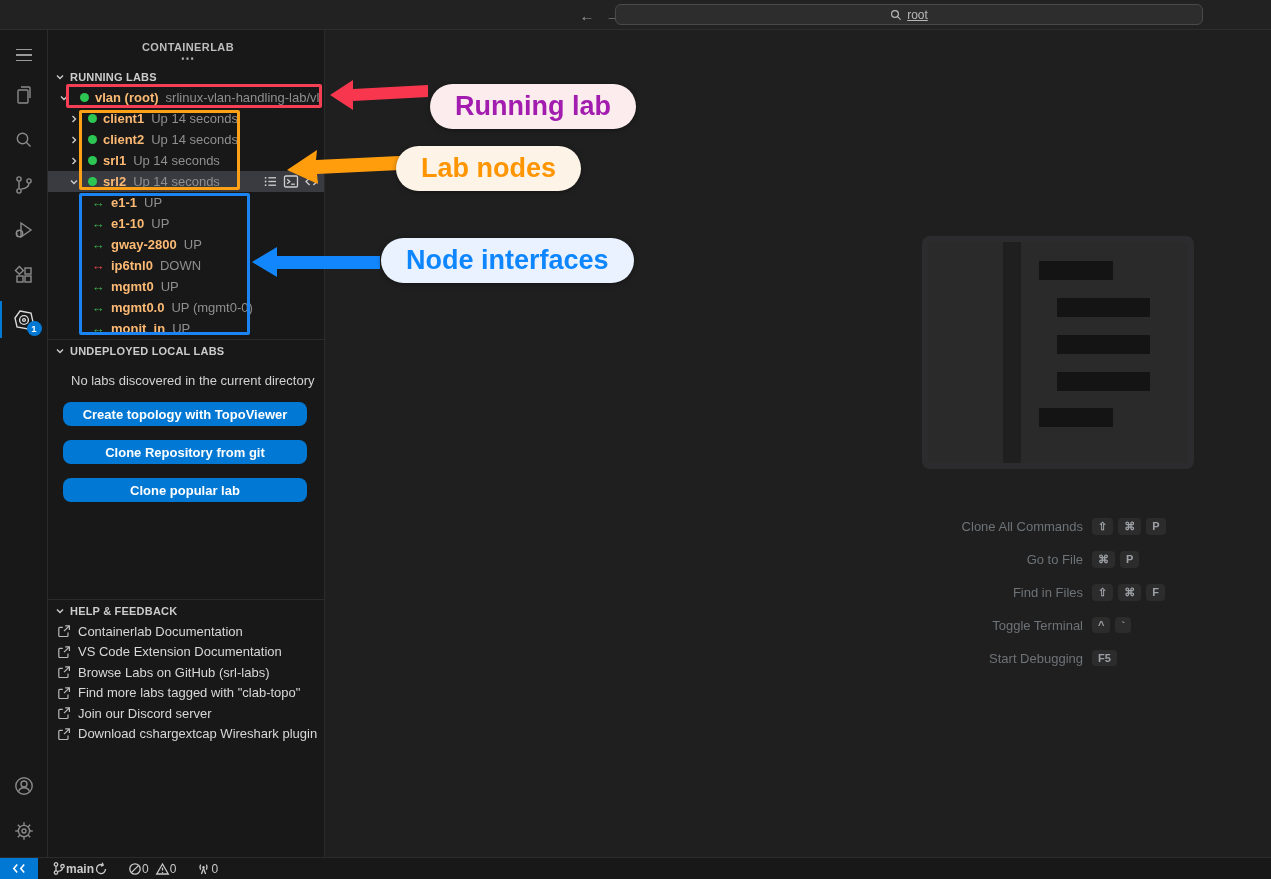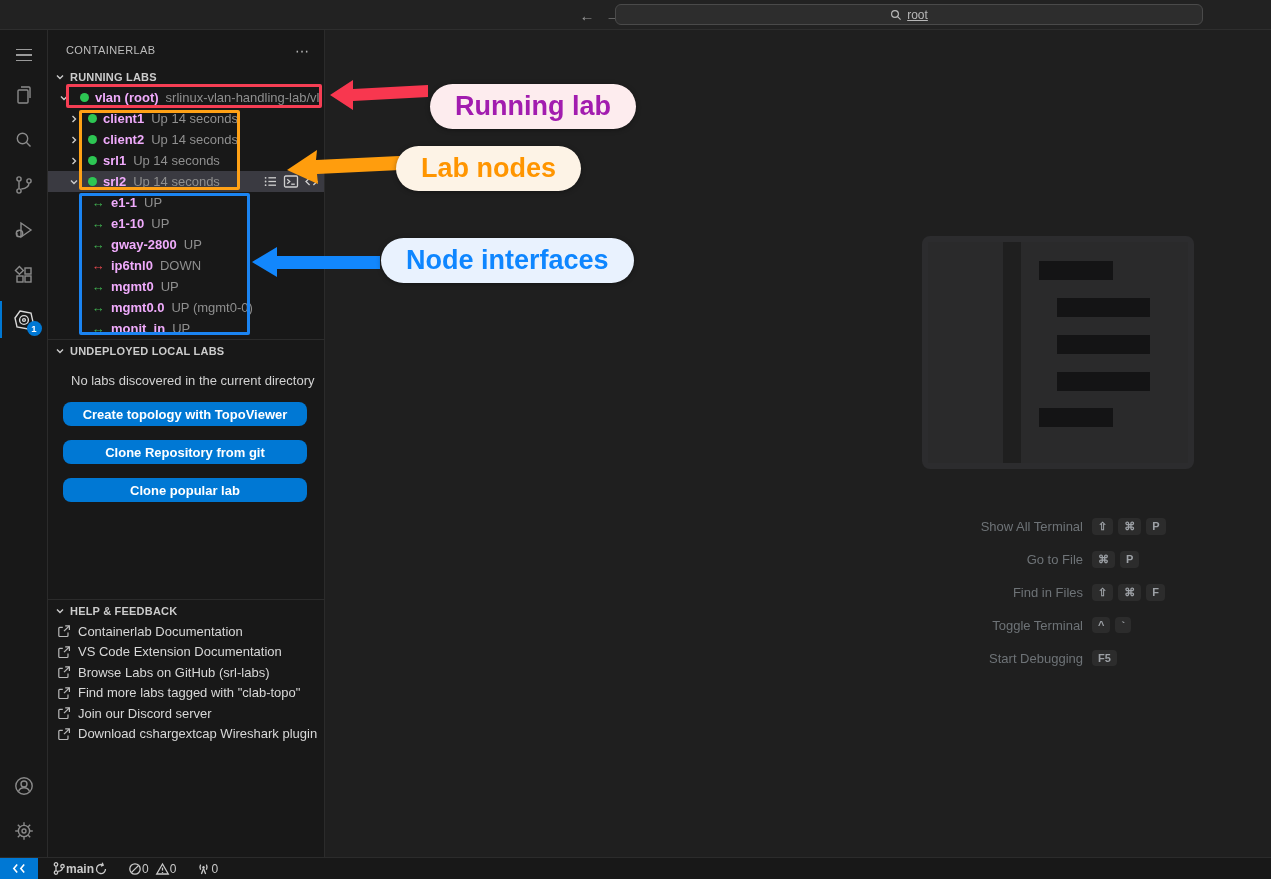--- a/index.html
+++ b/index.html
@@ -31,31 +31,31 @@
   .bars { display:flex; flex-direction:column; gap:4px; }
   .bars i { display:block; width:16px; height:1.6px; background:#9a9a9a; }
   .act-spacer { flex:1; }
   .badge { position:absolute; right:6px; bottom:6px; min-width:15px; height:15px; border-radius:50%;
     background:#0078d4; color:#fff; font-size:9.5px; font-weight:bold;
     display:flex; align-items:center; justify-content:center; }
 
   
   .sidebar { width:277px; flex:none; background:#181818; border-right:1px solid #2b2b2b;
     color:#cccccc; font-size:13px; position:relative; overflow:hidden; }
-  .side-title { height:26px; padding:11px 14px 0 18px; display:flex; align-items:flex-end; justify-content:space-between;
-    font-size:11px; font-weight:normal; color:#bdbdbd; letter-spacing:.4px; }
+  .side-title { height:26px; padding:11px 14px 0 18px; display:flex; align-items:center; justify-content:space-between;
+    font-size:11px; font-weight:bold; color:#bdbdbd; letter-spacing:.4px;flex-direction:column; }
   .more-dots { color:#b4b4b4; font-size:14px; letter-spacing:1px; line-height:10px; cursor:default; }
   .sec-header { height:20px; margin-top:11px; display:flex; align-items:center; gap:2px;
     font-size:11px; font-weight:bold; color:#cccccc; padding-left:4px; letter-spacing:.2px; }
   .sec-header.bordered { border-top:1px solid #2b2b2b; height:22px; margin-top:0; }
   .row { height:21px; display:flex; align-items:center; white-space:nowrap; }
   .row.selected { background:#3a3a41; }
   .twisty { width:16px; flex:none; display:flex; justify-content:center; }
   .dot { width:9px; height:9px; border-radius:50%; background:#2dc653; flex:none; }
-  .tree-name { font-weight:bold; color:#f0abfc; margin-left:6px; }
+  .tree-name { font-weight:bold; color:#fdba74; margin-left:6px; }
   .tree-desc { color:#8f8f8f; margin-left:7px; font-weight:normal; }
   .lab-row { padding-left:8px; }
   .lab-row .dot { margin-left:8px; }
   .node-row { padding-left:18px; }
   .node-row .dot { margin-left:6px; }
   .iface-row { padding-left:42px; }
   .iface-icon { width:16px; flex:none; text-align:center; font-weight:bold; font-size:13px; color:#3fae4f; }
   .iface-icon.down { color:#e3484e; }
   .iface-row .tree-name { margin-left:5px; }
   .row-actions { margin-left:auto; display:flex; align-items:center; gap:5px; padding-right:5px; }
@@ -406,21 +406,21 @@
         <div class="wm-right">
           <div class="wm-bar" style="left:18px; top:19px; width:74px;"></div>
           <div class="wm-bar" style="left:36px; top:56px; width:93px;"></div>
           <div class="wm-bar" style="left:36px; top:93px; width:93px;"></div>
           <div class="wm-bar" style="left:36px; top:130px; width:93px;"></div>
           <div class="wm-bar" style="left:18px; top:166px; width:74px;"></div>
         </div>
       </div>
       <div class="shortcuts">
         <div class="sc-row">
-          <span class="sc-label">Show All Terminal</span>
+          <span class="sc-label">Clone All Commands</span>
           <span class="sc-keys">
               <span class="key">⇧</span>
               <span class="key">⌘</span>
               <span class="key">P</span>
             </span>
         </div>
         <div class="sc-row">
           <span class="sc-label">Go to File</span>
           <span class="sc-keys">
               <span class="key">⌘</span>

